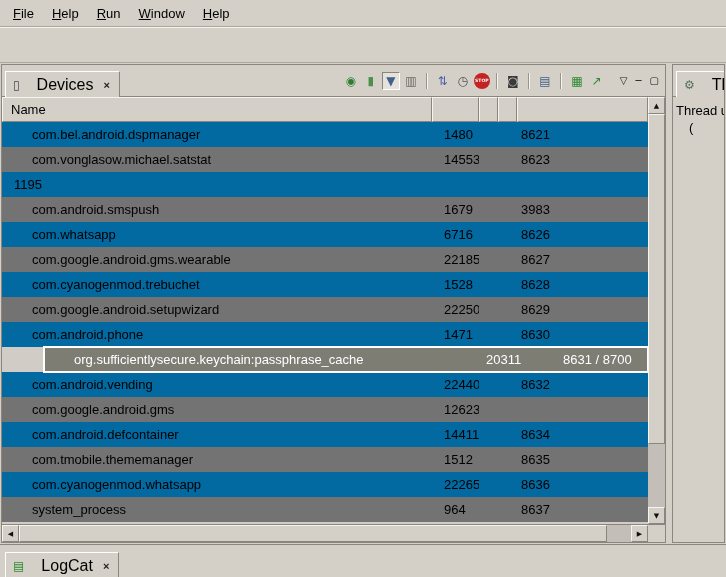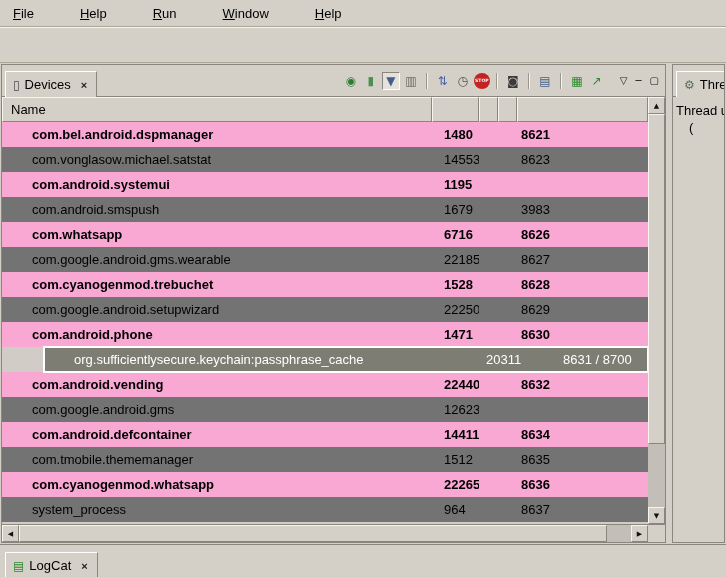--- a/index.html
+++ b/index.html
@@ -6,21 +6,21 @@
   body {
     width:726px; height:577px; overflow:hidden;
     background:#d4d0c8; color:#000;
     font-family:"Liberation Sans","DejaVu Sans",sans-serif;
     font-size:13px;
   }
   .window { width:726px; height:577px; display:flex; flex-direction:column; background:#d4d0c8; }
 
   
   .menubar { height:26px; flex:none; display:flex; align-items:center; padding-left:4px;
-             border-bottom:1px solid #aca899; background:#d4d0c8;gap:28px; }
+             border-bottom:1px solid #aca899; background:#d4d0c8; }
   .menu-item { padding:4px 9px; cursor:default; }
   .menu-item::first-letter { text-decoration:underline; }
 
   .toolbar-strip { height:34px; flex:none; background:#d4d0c8;
                    border-top:1px solid #f4f3f0; border-bottom:1px solid #aca899; }
 
   
   .main { flex:1; min-height:0; display:flex; padding:1px; }
   .devices-panel { width:663px; flex:none; display:flex; flex-direction:column;
                    border:1px solid #8a867e; background:#d4d0c8; min-height:0; }
@@ -31,21 +31,21 @@
   
   .panel-header { height:31px; flex:none; display:flex; align-items:flex-end;
                   background:#d4d0c8; border-bottom:1px solid #8a867e; white-space:nowrap; }
   .tab { display:flex; align-items:center; gap:5px; height:25px; padding:0 7px;
          background:#d4d0c8; border:1px solid #8a867e; border-bottom:none;
          border-top-color:#fff; border-left-color:#fff; margin-left:3px;
          position:relative; top:1px; cursor:default; }
   .tab-icon { font-family:"DejaVu Sans",sans-serif; font-size:12px; color:#44484c; }
   .tab-icon.logcat-ic { color:#2e8b2e; }
   .tab-icon.threads-ic { color:#55705c; }
-  .tab-label { font-size:13px; }
+  .tab-label { font-size:16px;margin-left:12px; }
   .tab-close { font-size:11px; font-weight:bold; padding:0 2px; margin-left:3px; color:#222; }
 
   
   .toolbar-icons { margin-left:auto; display:flex; align-items:center; gap:2px;
                    align-self:center; padding-right:2px; }
   .tbicon { width:18px; height:18px; box-sizing:border-box; display:flex; align-items:center;
             justify-content:center; font-size:12px; border:1px solid transparent;
             font-family:"DejaVu Sans",sans-serif; cursor:default; }
   .tbicon.pressed { border-color:#8a867e #fff #fff #8a867e; background:#e5e2dc; }
   .tbicon.stopicon { width:16px; height:16px; border-radius:50%; font-size:4.5px;
@@ -60,21 +60,21 @@
   .table-header { display:flex; height:25px; flex:none; }
   .th { box-sizing:border-box; background:#d4d0c8; display:flex; align-items:center;
         padding:0 8px; border:1px solid; border-color:#f5f4f1 #8a867e #8a867e #f5f4f1; }
   .w-name { width:430px; flex:none; }
   .w-pid  { width:47px;  flex:none; }
   .w-c3   { width:19px;  flex:none; }
   .w-c4   { width:19px;  flex:none; }
   .w-port { flex:1; min-width:0; }
   .table-body { flex:1; overflow:hidden; background:#d1cdc6; }
   .trow { display:flex; height:25px; align-items:center; box-sizing:border-box; }
-  .trow.even { background:#f9a8d4;font-weight:bold; }
+  .trow.even { background:#0369a1; }
   .trow.odd  { background:#737373; }
   .trow.selected { background:var(--sel-bg,#7d7d74); color:var(--sel-fg,#fff);
                    outline:2px solid #fff; outline-offset:-1px;margin-left:42px; }
   .cell { box-sizing:border-box; overflow:hidden; white-space:nowrap; padding:0; }
   .cell.w-name { padding-left:30px; }
   .cell.w-pid  { padding-left:12px; }
   .cell.w-port { padding-left:4px; }
 
   
   .vscroll { width:17px; flex:none; display:flex; flex-direction:column; background:#c3bfb8; }
@@ -165,21 +165,20 @@
                 <div class="cell w-port">8621</div>
               </div>
               <div class="trow odd">
                 <div class="cell w-name">com.vonglasow.michael.satstat</div>
                 <div class="cell w-pid">14553</div>
                 <div class="cell w-c3"></div>
                 <div class="cell w-c4"></div>
                 <div class="cell w-port">8623</div>
               </div>
               <div class="trow even">
-                <div class="cell w-name">com.android.systemui</div>
                 <div class="cell w-pid">1195</div>
                 <div class="cell w-c3"></div>
                 <div class="cell w-c4"></div>
               </div>
               <div class="trow odd">
                 <div class="cell w-name">com.android.smspush</div>
                 <div class="cell w-pid">1679</div>
                 <div class="cell w-c3"></div>
                 <div class="cell w-c4"></div>
                 <div class="cell w-port">3983</div>

